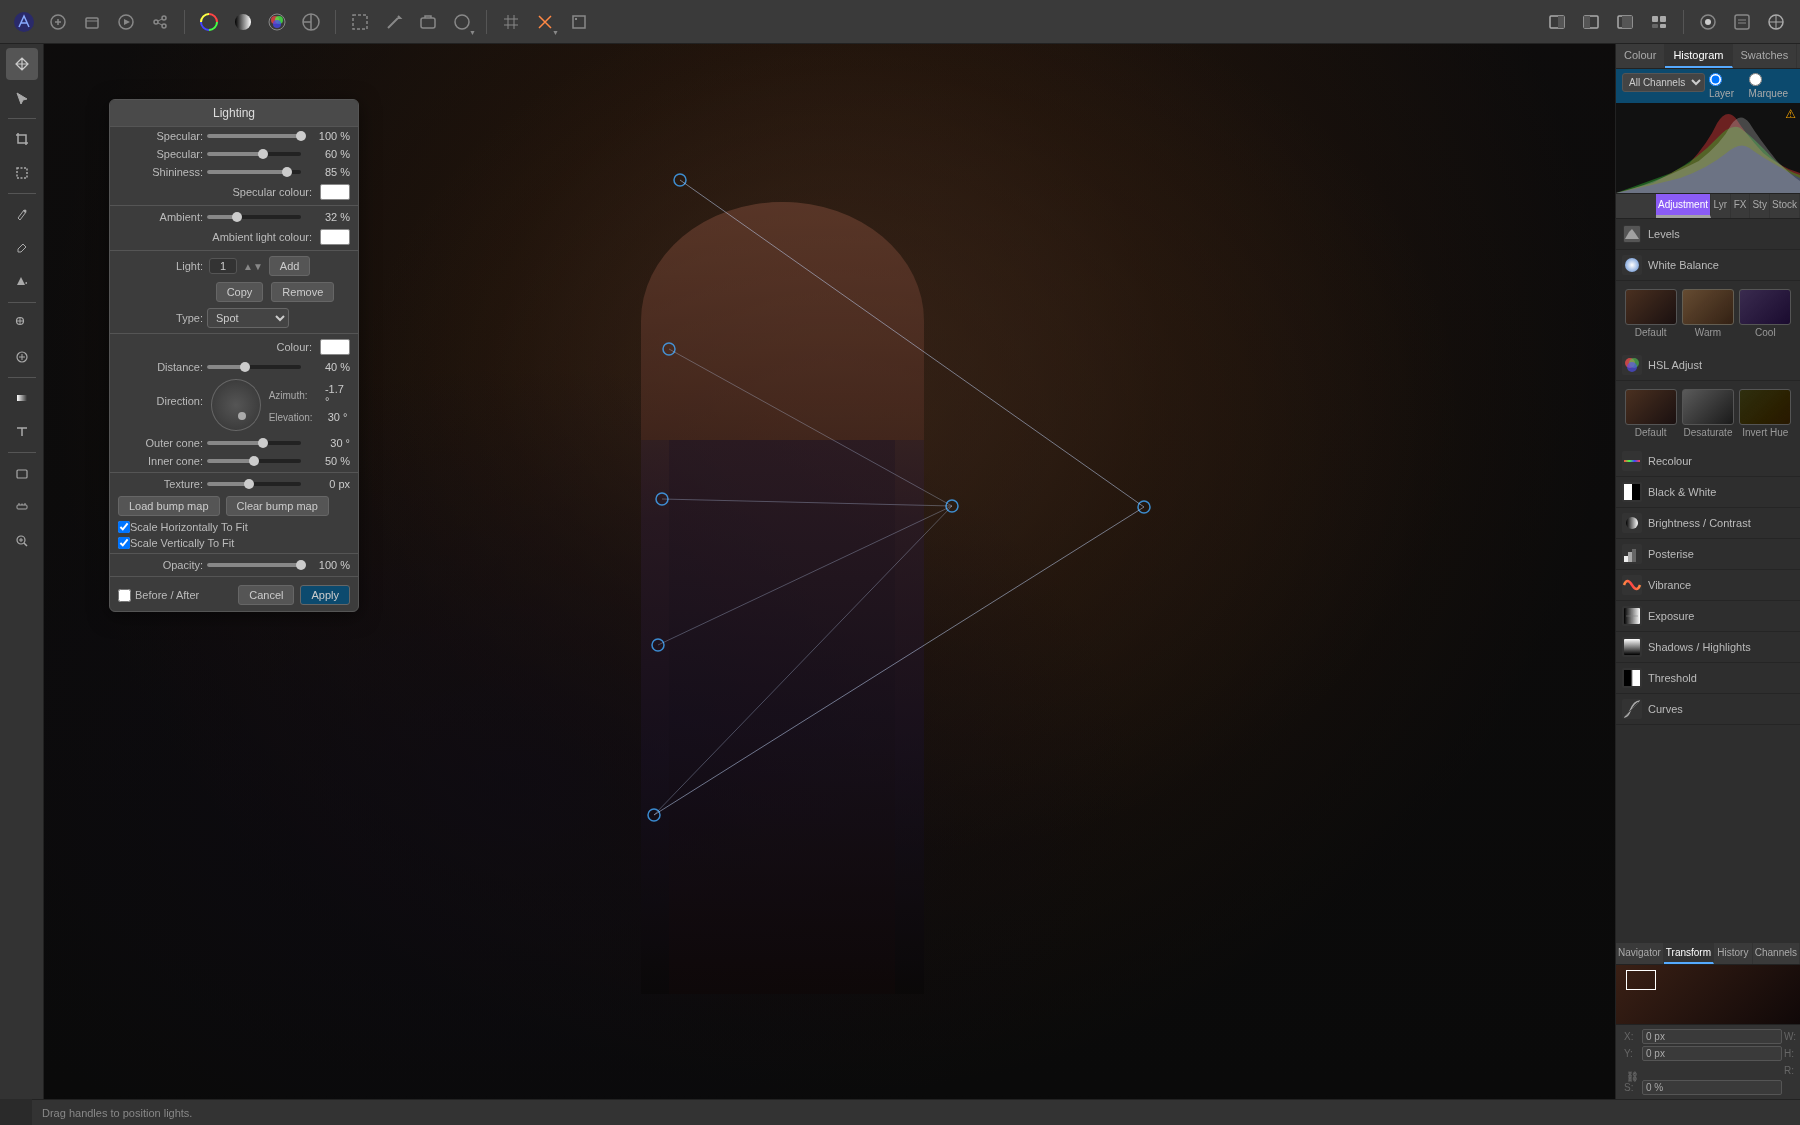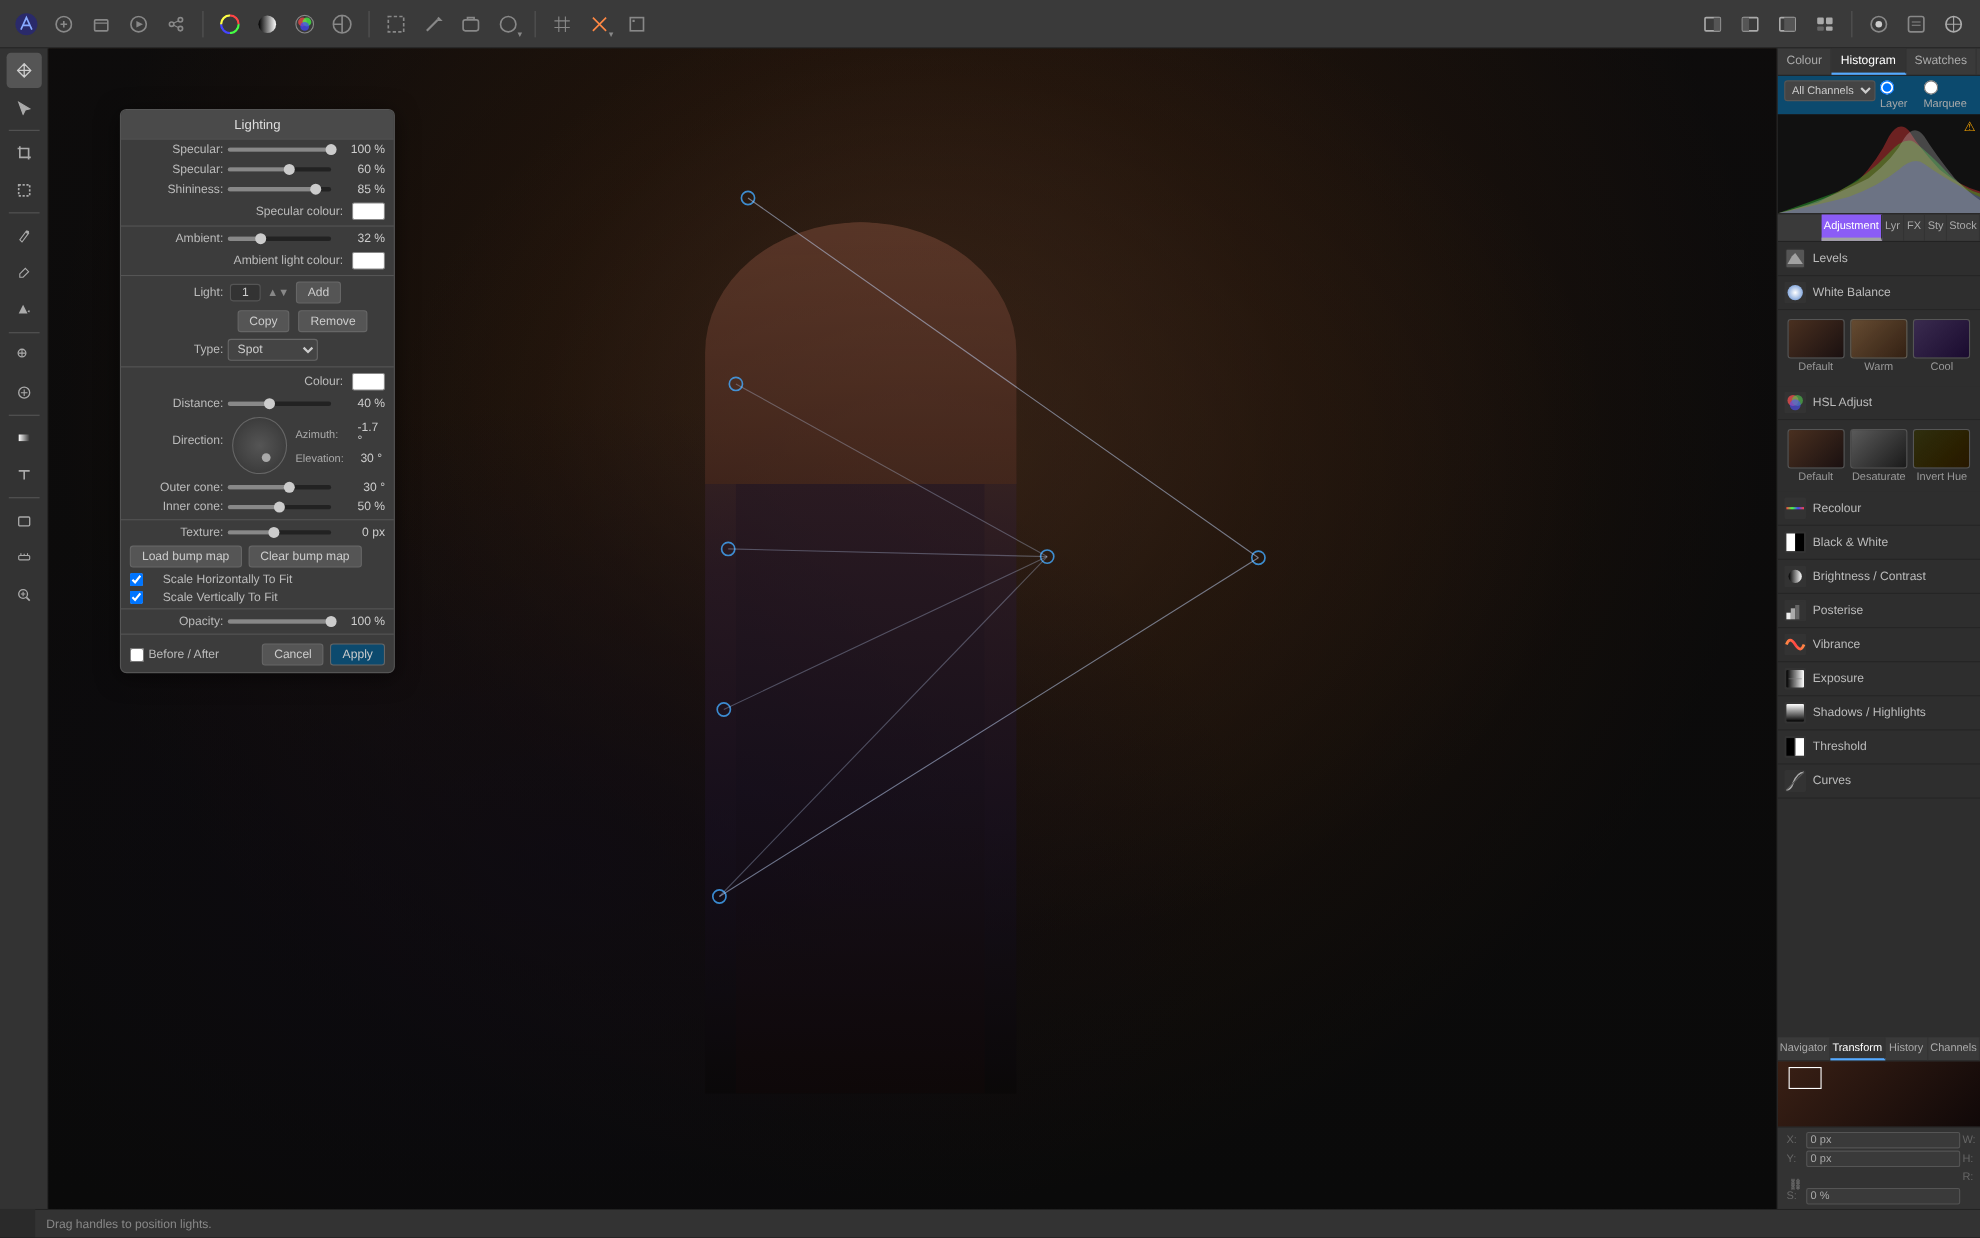--- a/index.html
+++ b/index.html
@@ -89,21 +89,21 @@
       padding: 2px 4px; border-radius: 3px; cursor: pointer;
     }
     #direction-wheel {
       width: 52px; height: 52px; border-radius: 50%; background: radial-gradient(circle, #555 0%, #333 100%);
       border: 1px solid #666; position: relative; cursor: pointer;
     }
     .direction-dot {
       width: 8px; height: 8px; background: #aaa; border-radius: 50%;
       position: absolute; bottom: 10px; right: 14px;
     }
-    .checkbox-row { display: flex; align-items: center; gap: 18px; padding: 2px 8px; }
+    .checkbox-row { display: flex; align-items: center; gap: 0; padding: 2px 8px; }
     .checkbox-row input[type=checkbox] { width: 12px; height: 12px; }
     .checkbox-row label { font-size: 11px; color: #bbb; }
     .light-num-input {
       width: 28px; background: #333; border: 1px solid #555; color: #ccc;
       font-size: 11px; text-align: center; border-radius: 3px; padding: 1px 2px;
     }
 
     
     #status-bar {
       width: 100%; height: 26px; background: #333; border-top: 1px solid #222;

